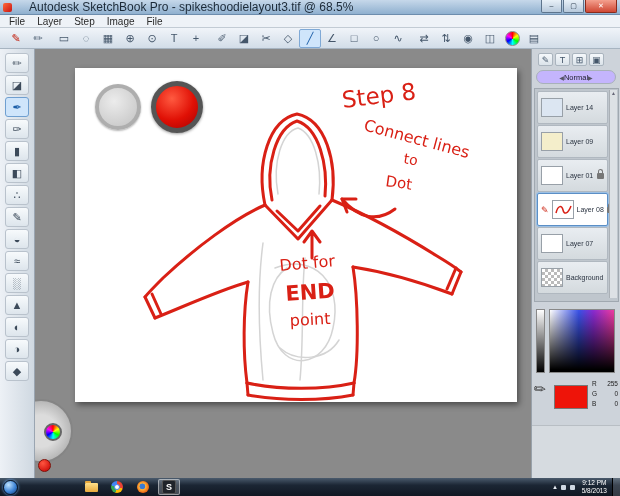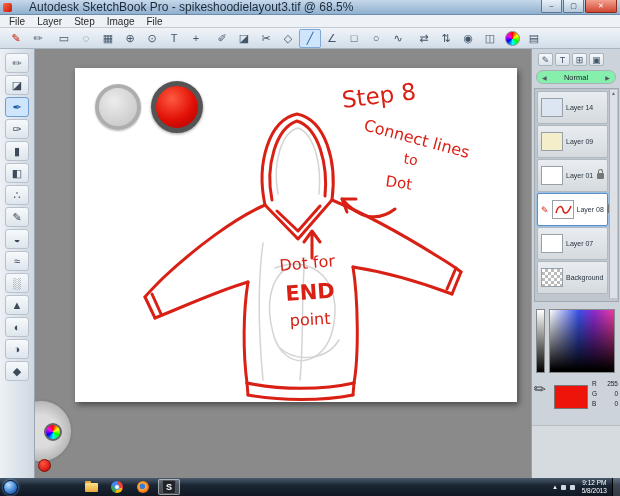--- a/index.html
+++ b/index.html
@@ -38,21 +38,21 @@
   .puck-gray{position:absolute;left:20px;top:16px;width:46px;height:46px;border-radius:50%;background:radial-gradient(circle at 40% 35%,#ececec,#c2c2c2);border:4px solid #aeaeae;box-shadow:0 1px 2px rgba(0,0,0,.3);box-sizing:border-box;}
   .puck-red{position:absolute;left:76px;top:13px;width:52px;height:52px;border-radius:50%;background:radial-gradient(circle at 38% 30%,#ff5a40,#e01005 55%,#a80000);border:5px solid #555;box-shadow:0 1px 3px rgba(0,0,0,.4);box-sizing:border-box;}
   .lagoon{position:absolute;left:-26px;top:350px;width:64px;height:64px;border-radius:50%;background:radial-gradient(circle,#dcdcdc 38%,#bdbdbd 66%,#979797);border:2px solid #858585;box-sizing:border-box;}
   .lagoon-wheel{position:absolute;right:9px;top:22px;width:18px;height:18px;border-radius:50%;background:conic-gradient(#f00,#ff0,#0f0,#0ff,#00f,#f0f,#f00);border:2px solid #666;box-sizing:border-box;}
   .lagoon-dot{position:absolute;left:3px;top:410px;width:13px;height:13px;border-radius:50%;background:radial-gradient(circle at 35% 30%,#ff5540,#c40000);border:1px solid #801008;box-sizing:border-box;}
 
   
   .rightpanel{position:absolute;left:531px;top:49px;width:89px;height:429px;background:#cdd3da;border-left:1px solid #98a1aa;box-sizing:border-box;}
   .rp-toolbar{position:absolute;left:0;top:0;width:89px;height:18px;display:flex;align-items:center;gap:2px;padding:3px 0 0 6px;box-sizing:border-box;}
   .rp-icon{width:15px;height:13px;display:flex;align-items:center;justify-content:center;font-size:9px;color:#44566a;background:linear-gradient(#f5f8fb,#dbe3ea);border:1px solid #aab4be;border-radius:2px;box-sizing:border-box;}
-  .blend-row{position:absolute;left:4px;top:21px;width:80px;height:14px;background:#86efac;border:1px solid #a8b1ba;border-radius:7px;display:flex;align-items:center;justify-content:space-between;padding:0 5px;box-sizing:border-box;}
+  .blend-row{position:absolute;left:4px;top:21px;width:80px;height:14px;background:#c4b5fd;border:1px solid #a8b1ba;border-radius:7px;display:flex;align-items:center;justify-content:center;padding:0 5px;box-sizing:border-box;}
   .blend-arrow{font-size:6px;color:#556;}
   .blend-value{font-size:7.5px;color:#223;}
 
   .layers{position:absolute;left:2px;top:39px;width:85px;height:214px;background:#bfc6cd;border:1px solid #a0a8b0;box-sizing:border-box;padding:2px 10px 2px 2px;}
   .layers-scroll{position:absolute;right:1px;top:1px;width:7px;height:208px;background:#dde1e5;border-left:1px solid #aab0b6;font-size:5px;color:#667;text-align:center;line-height:6px;}
   .layer-row{height:33px;display:flex;align-items:center;gap:3px;padding:2px 3px;margin-bottom:1px;background:linear-gradient(#e9edf1,#d4dade);border:1px solid #b0b8c0;border-radius:2px;box-sizing:border-box;}
   .layer-row.selected{background:#fff;border-color:#5b8fc6;box-shadow:0 0 0 1px #9cc0e4;}
   .edit-ind{color:#cc2211;font-size:9px;flex:0 0 auto;}
   .thumb{width:22px;height:19px;border:1px solid #98a0a8;background:#fff;flex:0 0 auto;overflow:hidden;box-sizing:border-box;}
   .t-blue{background:#dce6f2;}

